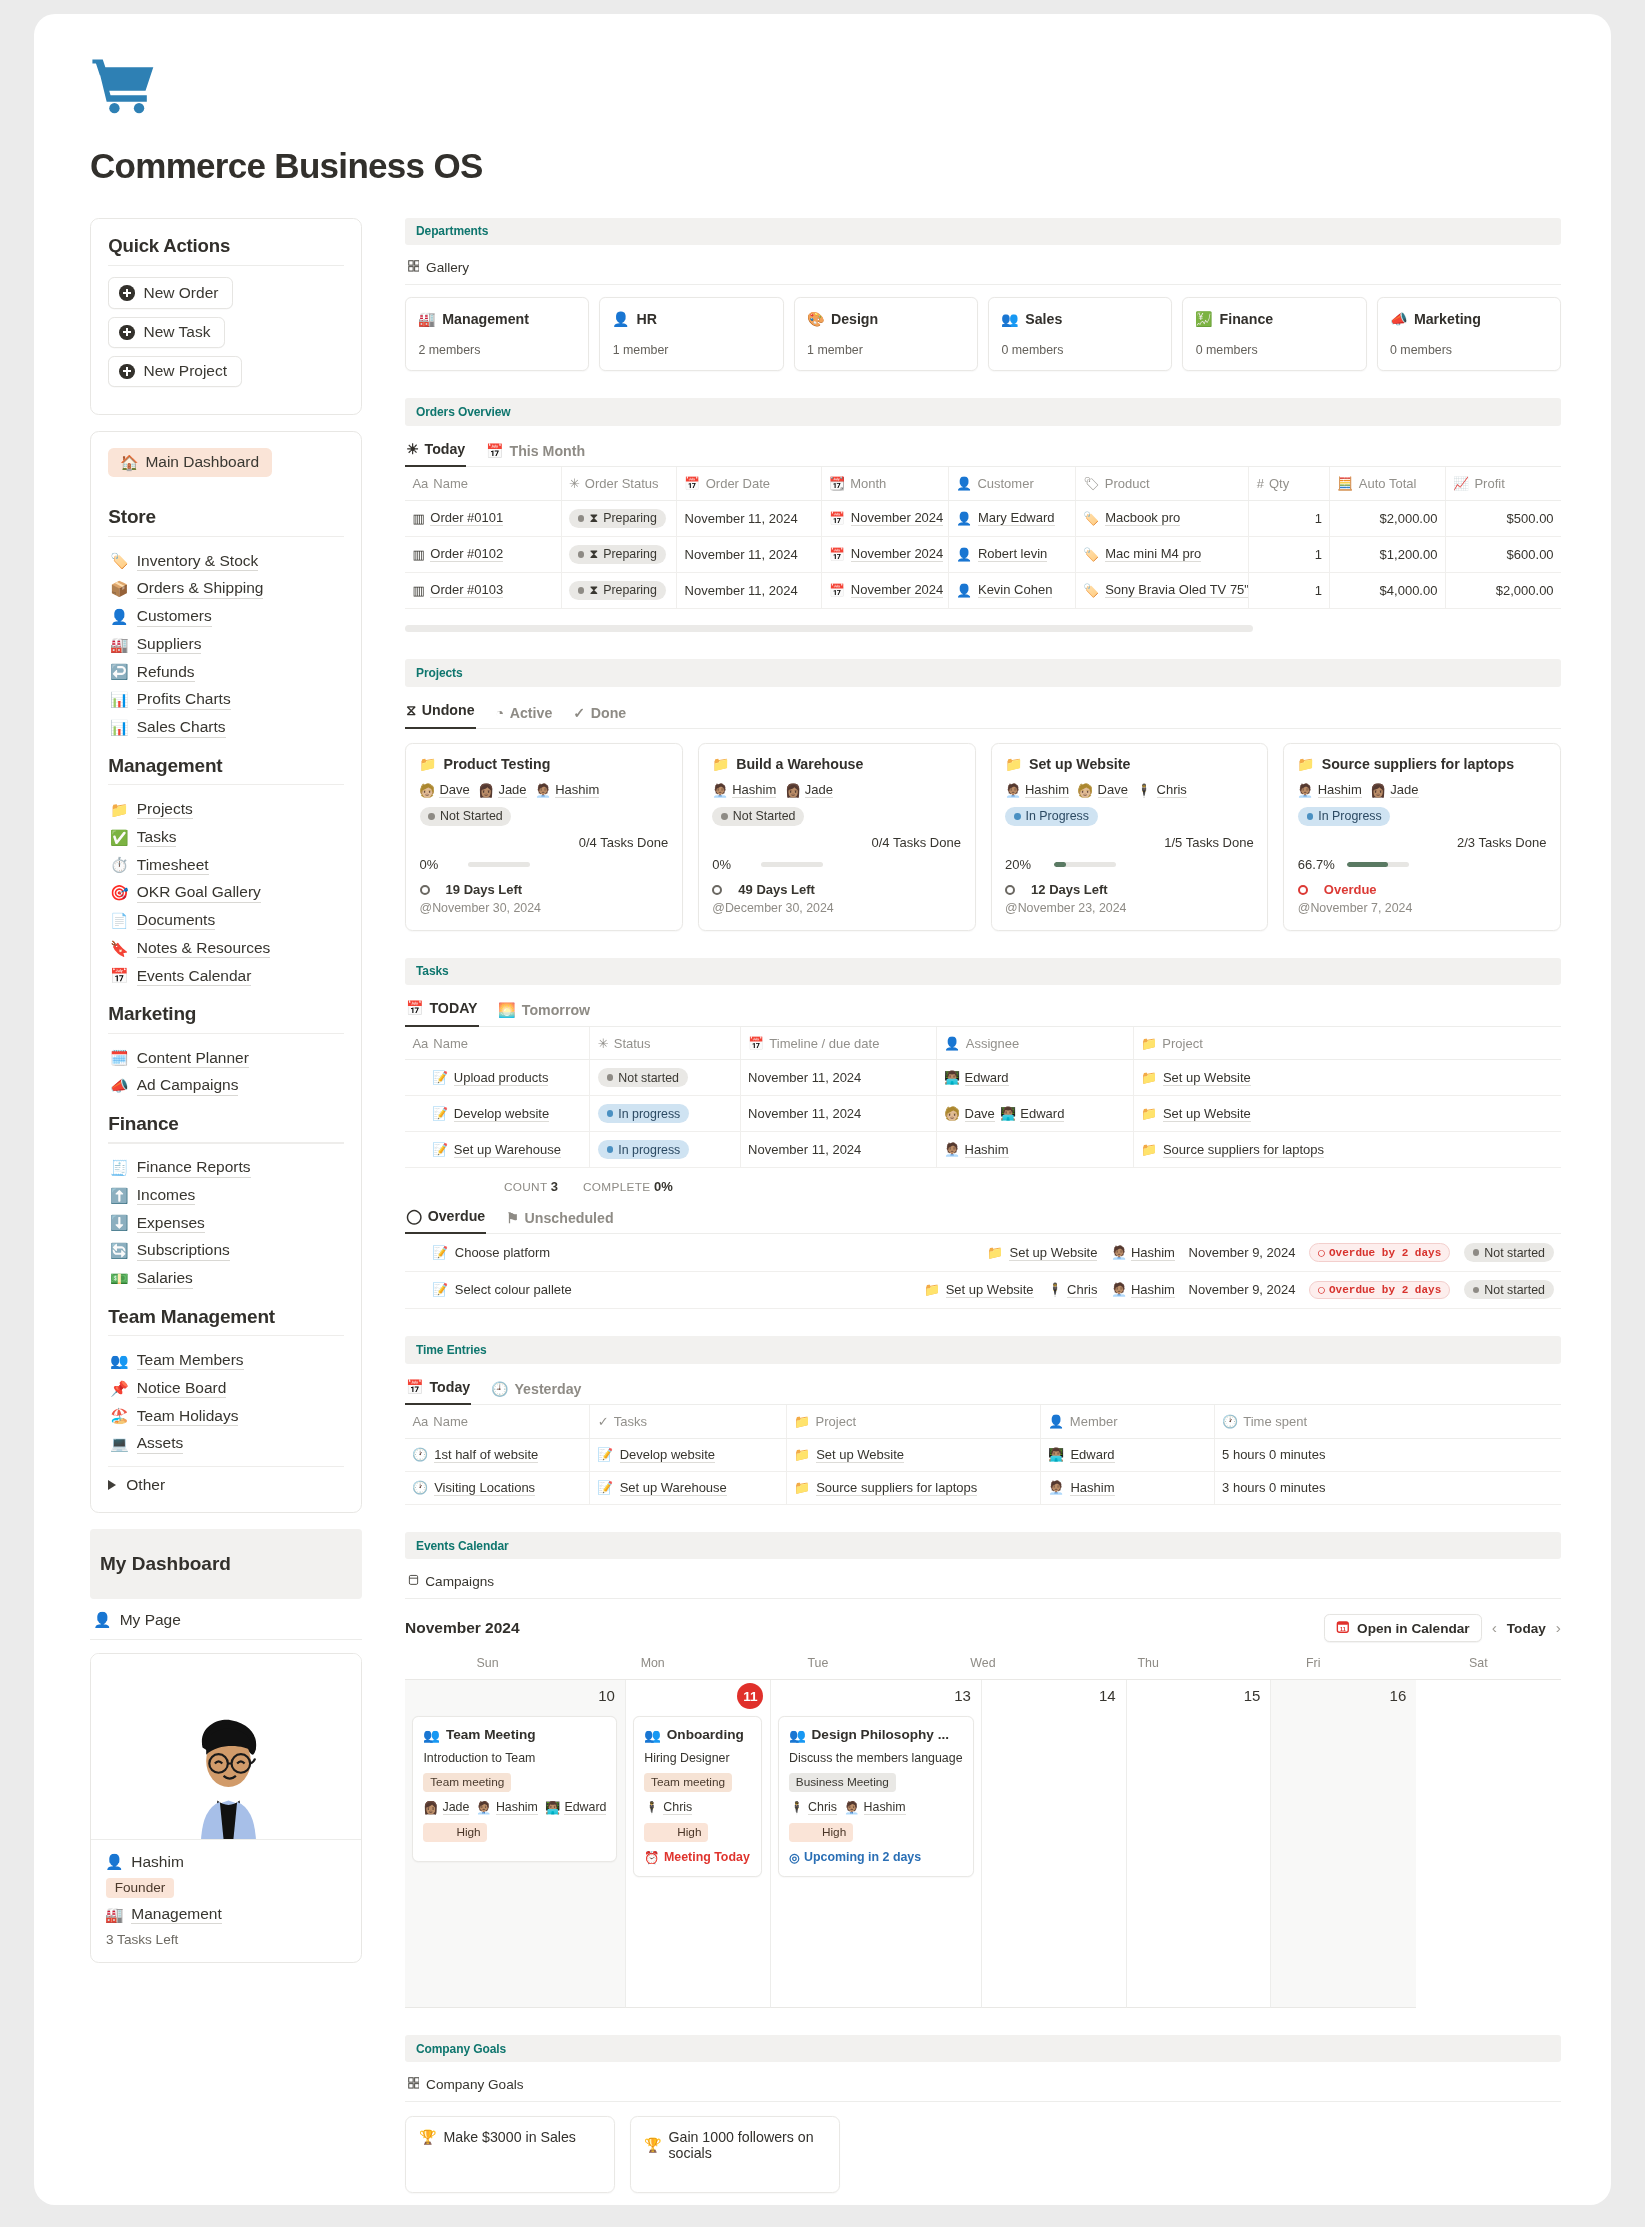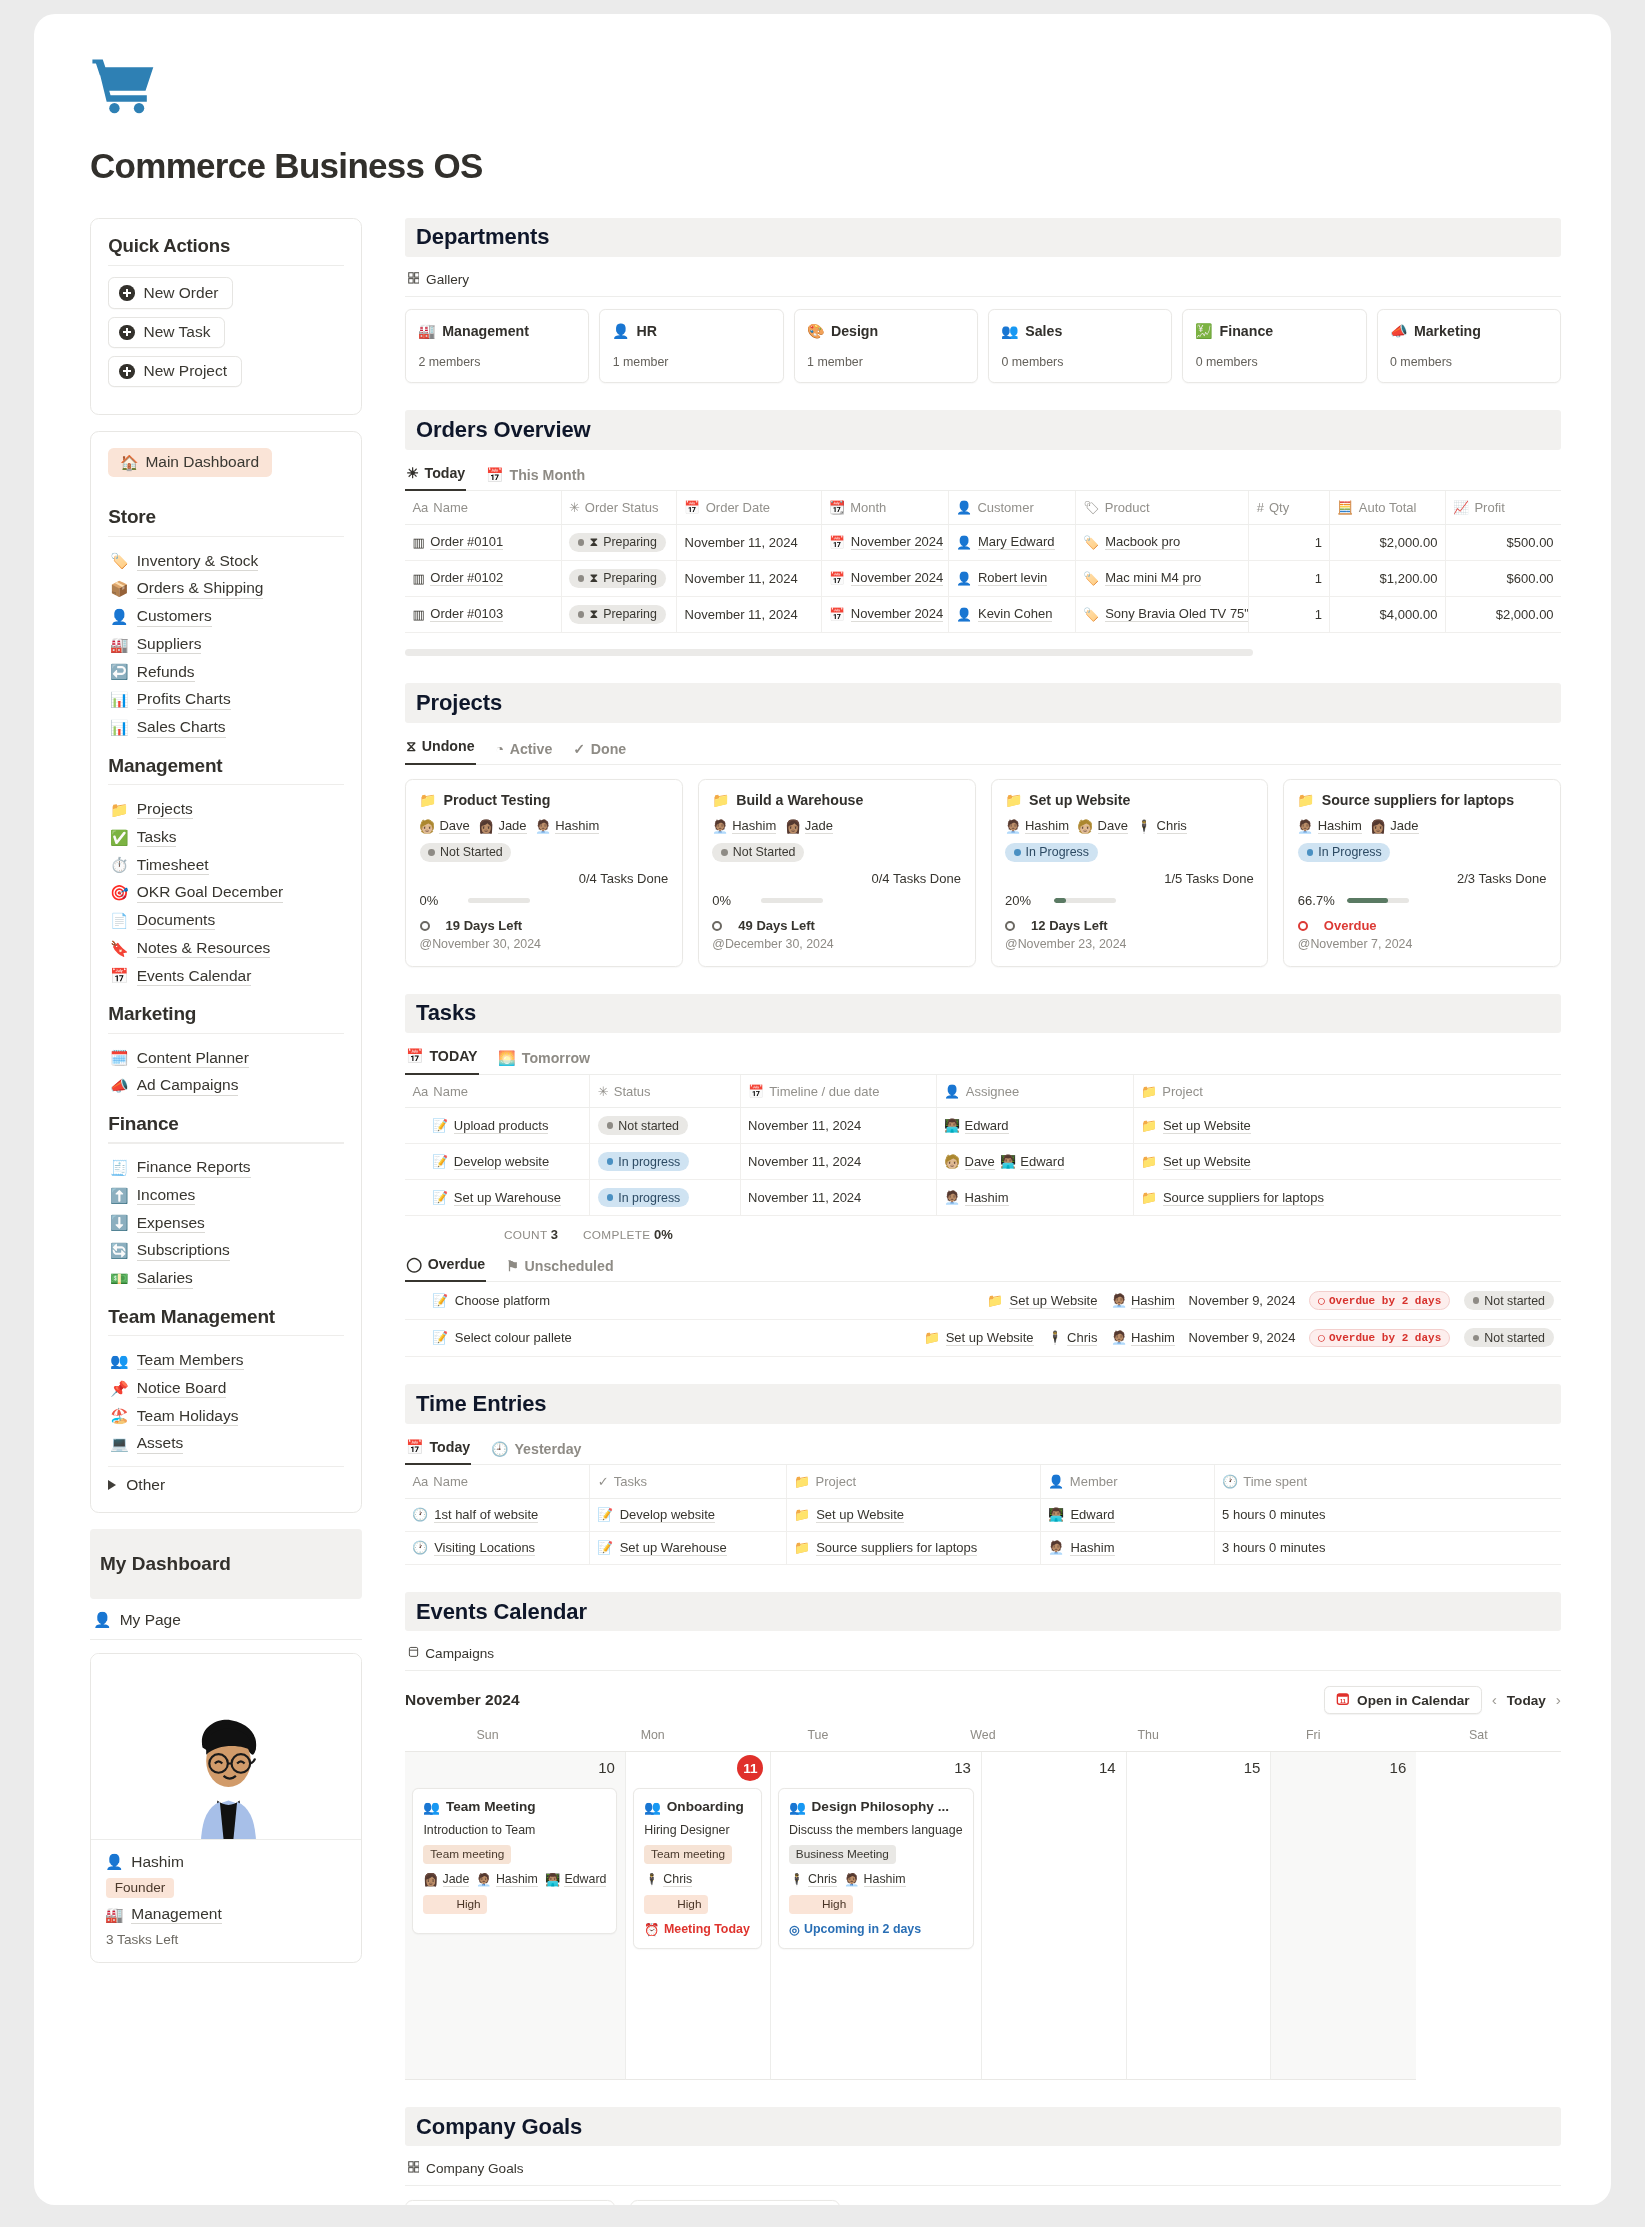--- a/index.html
+++ b/index.html
@@ -113,22 +113,22 @@
     border-radius: 3.7px; padding: 2.5px 8.7px; font-size: 13.6px;
     margin-bottom: 7.4px;
   }
   .p-sub { font-size: 13.6px; color: #6d6a63; }
   .p-link { border-bottom: 0.9px solid #d9d8d4; }
 
   
   .main { flex: 1; min-width: 0; }
   .sec-band {
     background: #f2f1ef; border-radius: 3px;
-    padding: 6.8px 11px; font-size: 22px; font-weight: 700;
-    color: #0f172a; margin-bottom: 12.4px; letter-spacing: -0.1px;
+    padding: 6.8px 11px; font-size: 12px; font-weight: 700;
+    color: #0f766e; margin-bottom: 12.4px; letter-spacing: -0.1px;
   }
   .subview {
     display: flex; align-items: center; gap: 6.8px;
     font-size: 13.6px; color: #37352f; padding: 2.5px 2.5px 8.7px 2.5px;
     border-bottom: 1.2px solid #ededeb;
   }
   .tabs { display: flex; align-items: flex-end; gap: 18.6px; position: relative; }
   .tab {
     display: flex; align-items: center; gap: 5.6px;
     font-size: 14.2px; font-weight: 600; color: #8e8b85;
@@ -369,21 +369,21 @@
       <div class="nav-item">
         <span class="nav-ic">✅</span>
         <span class="lbl">Tasks</span>
       </div>
       <div class="nav-item">
         <span class="nav-ic">⏱️</span>
         <span class="lbl">Timesheet</span>
       </div>
       <div class="nav-item">
         <span class="nav-ic">🎯</span>
-        <span class="lbl">OKR Goal December</span>
+        <span class="lbl">OKR Goal Gallery</span>
       </div>
       <div class="nav-item">
         <span class="nav-ic">📄</span>
         <span class="lbl">Documents</span>
       </div>
       <div class="nav-item">
         <span class="nav-ic">🔖</span>
         <span class="lbl">Notes &amp; Resources</span>
       </div>
       <div class="nav-item">

